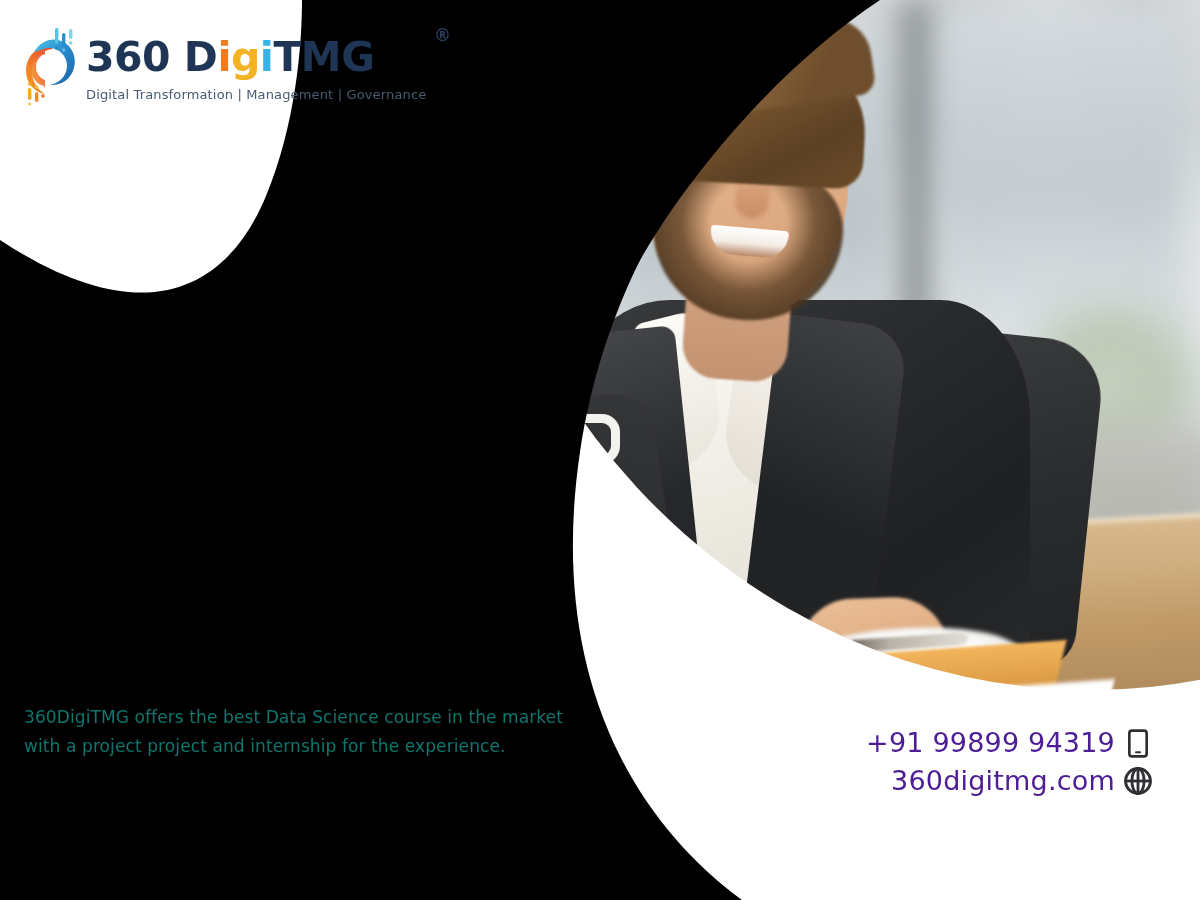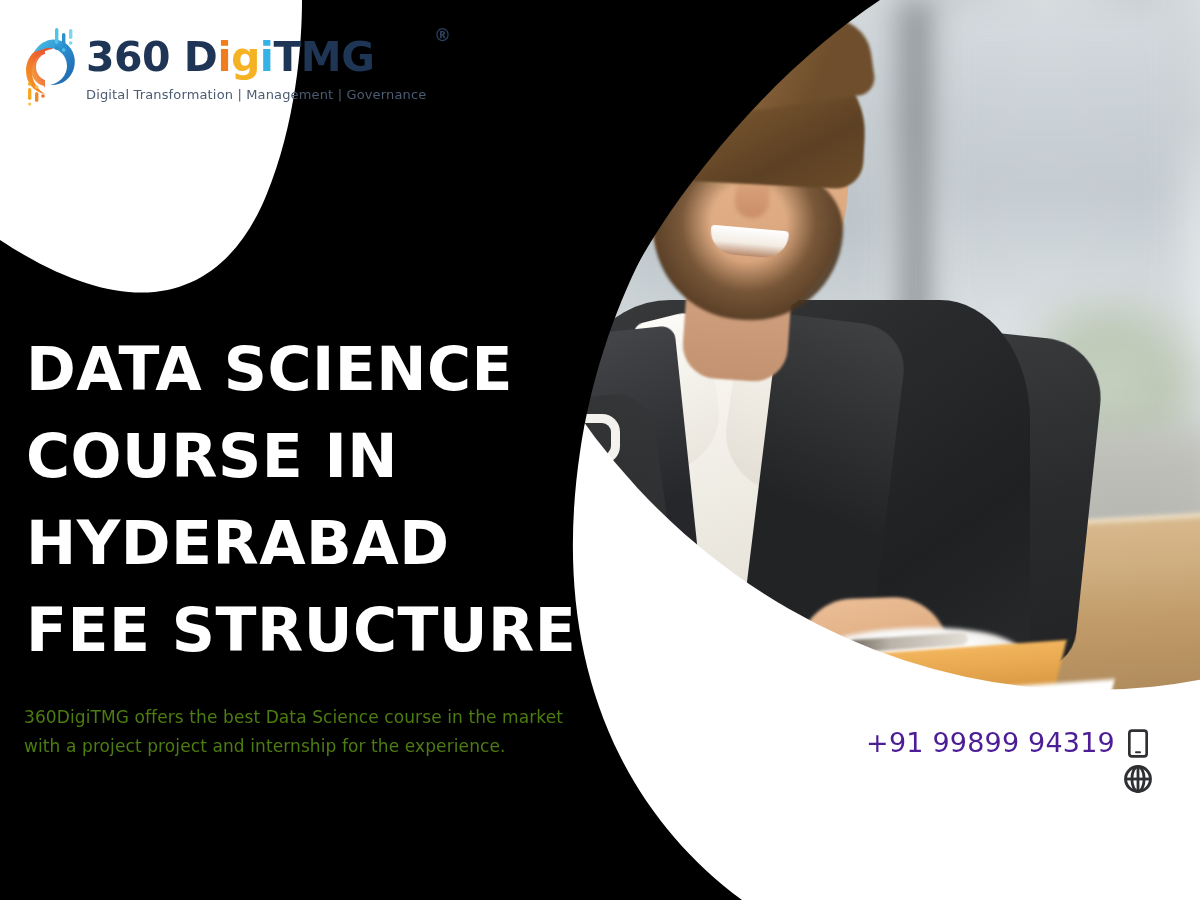--- a/index.html
+++ b/index.html
@@ -420,21 +420,21 @@
 
   
   .subtitle {
     position: absolute;
     left: 24px;
     top: 703px;
     z-index: 11;
     width: 600px;
   }
   .subtitle .sl {
-    color: #4d7c0f;
+    color: #0f766e;
     font-size: 17px;
     font-weight: 400;
     line-height: 29px;
     letter-spacing: 0.1px;
     white-space: nowrap;
     font-family: "DejaVu Sans", sans-serif;
   }
 
   
   .contact {
@@ -593,45 +593,40 @@
       <circle cx="16.7" cy="61" r="1.8" fill="#f7c04a"></circle>
       <circle cx="23" cy="70" r="1.8" fill="#ef6f2b"></circle>
       <circle cx="9.7" cy="78" r="1.6" fill="#f7c04a"></circle>
     </svg>
     <div class="logo-text-block">
       <div class="logo-word"><span>360 D</span><span class="c-i1">i</span><span class="c-g">g</span><span class="c-i2">i</span><span>TMG</span><span class="logo-reg">®</span></div>
       <div class="logo-tag">Digital Transformation | Management | Governance</div>
     </div>
   </div>
 
-  <div class="headline">
-    <div class="hl">DATA SCIENCE</div>
-    <div class="hl">COURSE IN</div>
-    <div class="hl">HYDERABAD</div>
-    <div class="hl">FEE STRUCTURE</div>
-  </div>
 
   <div class="subtitle">
     <div class="sl">360DigiTMG offers the best Data Science course in the market</div>
     <div class="sl">with a project project and internship for the experience.</div>
   </div>
 
   <div class="contact">
 
     <div class="contact-row">
       <span class="contact-val">+91 99899 94319</span>
       <span class="contact-icon">
         <svg viewBox="0 0 24 34" width="20" height="29">
           <rect x="1.6" y="1.6" width="20.8" height="30.8" rx="3.2" ry="3.2" fill="none" stroke="#2f3033" stroke-width="3.2"></rect>
           <rect x="8.4" y="26.2" width="7.2" height="2.4" rx="1.2" fill="#2f3033"></rect>
         </svg>
       </span>
     </div>
 
     <div class="contact-row">
+      <span class="contact-val">360digitmg.com</span>
       <span class="contact-icon">
         <svg viewBox="0 0 32 32" width="28" height="28">
           <circle cx="16" cy="16" r="14.2" fill="none" stroke="#2f3033" stroke-width="3.4"></circle>
           <line x1="16" y1="1.8" x2="16" y2="30.2" stroke="#2f3033" stroke-width="3.2"></line>
           <line x1="1.8" y1="16" x2="30.2" y2="16" stroke="#2f3033" stroke-width="3.2"></line>
           <ellipse cx="16" cy="16" rx="7" ry="14.2" fill="none" stroke="#2f3033" stroke-width="3.2"></ellipse>
         </svg>
       </span>
     </div>
   </div>

